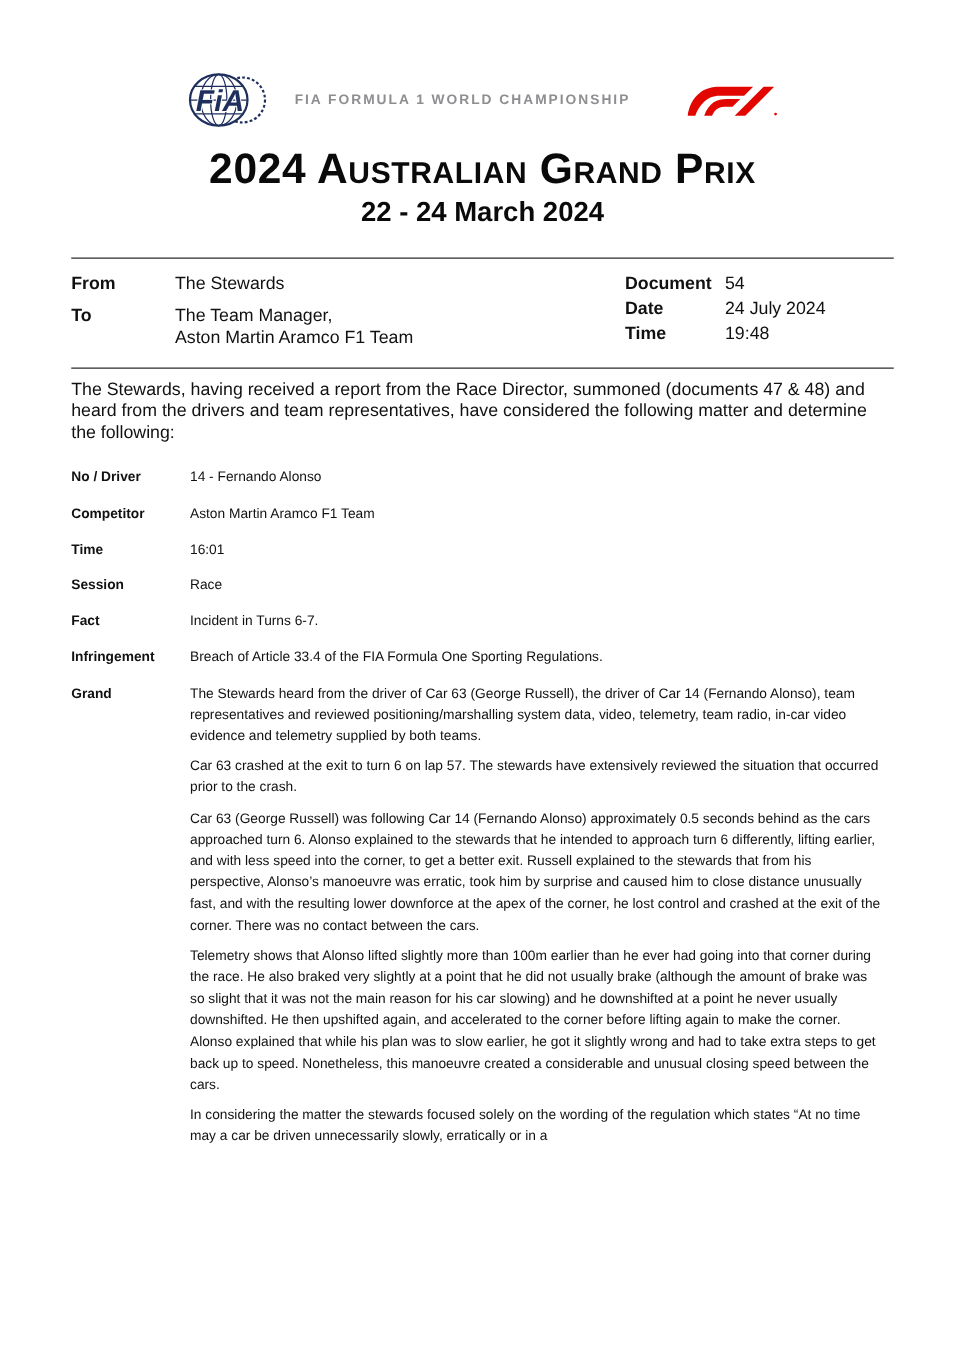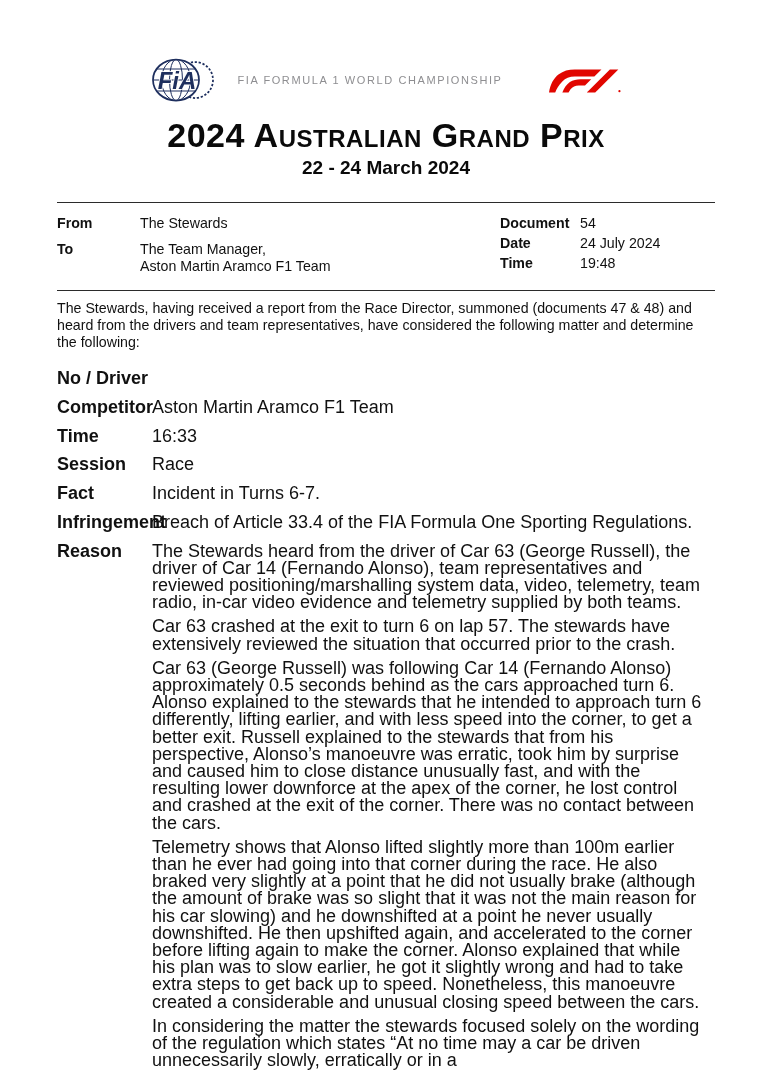--- a/index.html
+++ b/index.html
@@ -24,35 +24,35 @@
     padding-top: 56px;
     height: 104px;
   }
   .fia-logo { flex: 0 0 auto; }
   .championship-text {
     font-size: 11px;
     letter-spacing: 1.6px;
     color: #8e8e91;
     margin: 0 46px 0 22px;
     white-space: nowrap;
-    font-weight: 400;
+    font-weight: 700;
   }
   .f1-logo { flex: 0 0 auto; margin-top: 2px; }
 
   .title-block { text-align: center; margin-top: 14px; }
   .doc-title {
     font-size: 34px;
     font-weight: bold;
     font-variant: small-caps;
     letter-spacing: 0.5px;
     color: #0a0a0a;
     line-height: 1.05;
   }
   .doc-subtitle {
-    font-size: 19px;
+    font-size: 22px;
     font-weight: bold;
     margin-top: 3px;
     color: #0a0a0a;
   }
 
   
   .rule {
     border: none;
     border-top: 1.6px solid #2b2b2b;
     height: 0;
@@ -72,21 +72,21 @@
   .intro {
     font-size: 14.2px;
     line-height: 17.2px;
     margin-top: 9px;
     width: 652px;
   }
   .kv-section { margin-top: 19px; }
   .kv-row {
     display: grid;
     grid-template-columns: 95px 556px;
-    font-size: 18px;
+    font-size: 11px;
     line-height: 17.2px;
     margin-bottom: 11.5px;
   }
   .kv-label { font-weight: bold; }
   .kv-value p { margin: 0 0 7px 0; }
   .kv-value p:last-child { margin-bottom: 0; }
 </style>
 </head>
 <body>
 
@@ -138,50 +138,51 @@
     </div>
   </div>
   <hr class="rule">
 
   <p class="intro">The Stewards, having received a report from the Race Director, summoned (documents 47 &amp; 48) and heard from the drivers and team representatives, have considered the following matter and determine the following:</p>
 
   <div class="kv-section">
 
     <div class="kv-row">
       <div class="kv-label">No / Driver</div>
+      <div class="kv-value">14 - Fernando Alonso</div>
     </div>
 
     <div class="kv-row">
       <div class="kv-label">Competitor</div>
       <div class="kv-value">Aston Martin Aramco F1 Team</div>
     </div>
 
     <div class="kv-row">
       <div class="kv-label">Time</div>
-      <div class="kv-value">16:33</div>
+      <div class="kv-value">16:01</div>
     </div>
 
     <div class="kv-row">
       <div class="kv-label">Session</div>
       <div class="kv-value">Race</div>
     </div>
 
     <div class="kv-row">
       <div class="kv-label">Fact</div>
       <div class="kv-value">Incident in Turns 6-7.</div>
     </div>
 
     <div class="kv-row">
       <div class="kv-label">Infringement</div>
       <div class="kv-value">Breach of Article 33.4 of the FIA Formula One Sporting Regulations.</div>
     </div>
 
 
     <div class="kv-row">
-      <div class="kv-label">Reason</div>
+      <div class="kv-label">Grand</div>
       <div class="kv-value">
         <p>The Stewards heard from the driver of Car 63 (George Russell), the driver of Car 14 (Fernando Alonso), team representatives and reviewed positioning/marshalling system data, video, telemetry, team radio, in-car video evidence and telemetry supplied by both teams.</p>
         <p>Car 63 crashed at the exit to turn 6 on lap 57. The stewards have extensively reviewed the situation that occurred prior to the crash.</p>
         <p>Car 63 (George Russell) was following Car 14 (Fernando Alonso) approximately 0.5 seconds behind as the cars approached turn 6. Alonso explained to the stewards that he intended to approach turn 6 differently, lifting earlier, and with less speed into the corner, to get a better exit. Russell explained to the stewards that from his perspective, Alonso’s manoeuvre was erratic, took him by surprise and caused him to close distance unusually fast, and with the resulting lower downforce at the apex of the corner, he lost control and crashed at the exit of the corner. There was no contact between the cars.</p>
         <p>Telemetry shows that Alonso lifted slightly more than 100m earlier than he ever had going into that corner during the race. He also braked very slightly at a point that he did not usually brake (although the amount of brake was so slight that it was not the main reason for his car slowing) and he downshifted at a point he never usually downshifted. He then upshifted again, and accelerated to the corner before lifting again to make the corner. Alonso explained that while his plan was to slow earlier, he got it slightly wrong and had to take extra steps to get back up to speed. Nonetheless, this manoeuvre created a considerable and unusual closing speed between the cars.</p>
         <p>In considering the matter the stewards focused solely on the wording of the regulation which states “At no time may a car be driven unnecessarily slowly, erratically or in a</p>
       </div>
     </div>
 
   </div>

